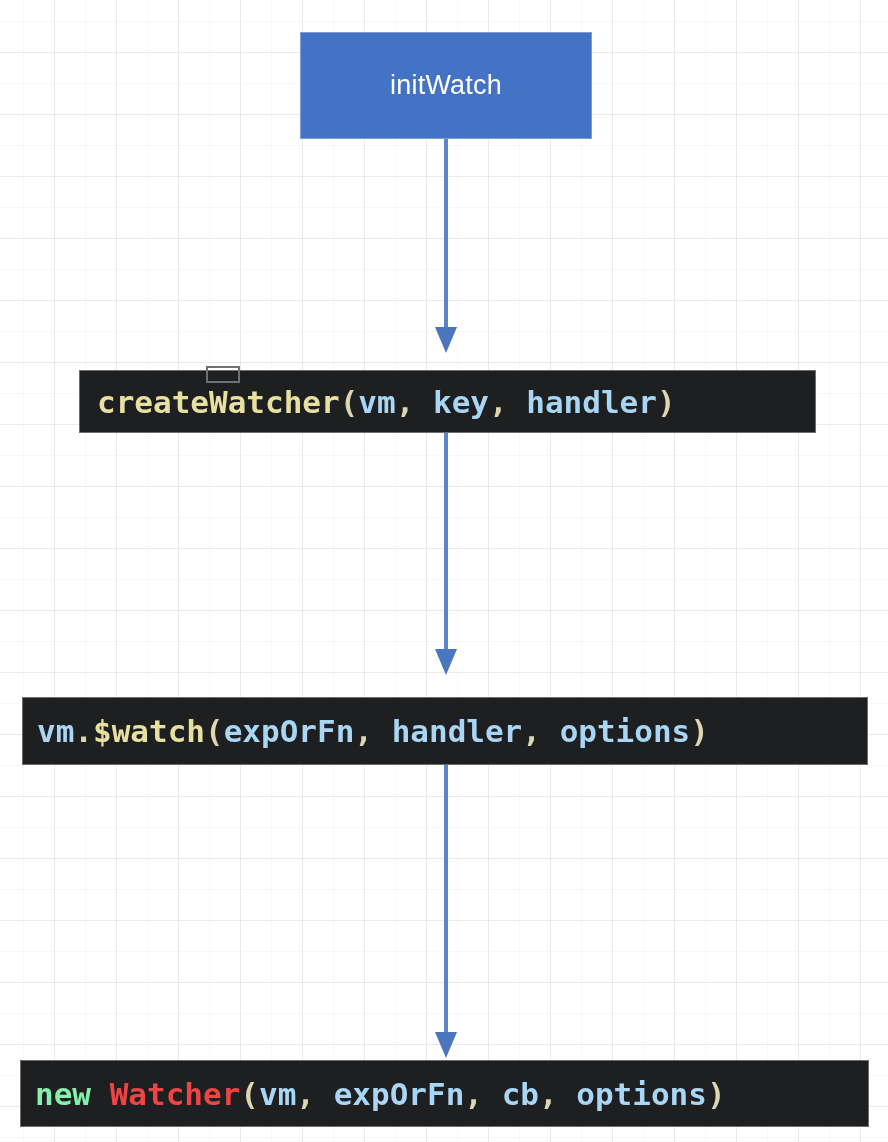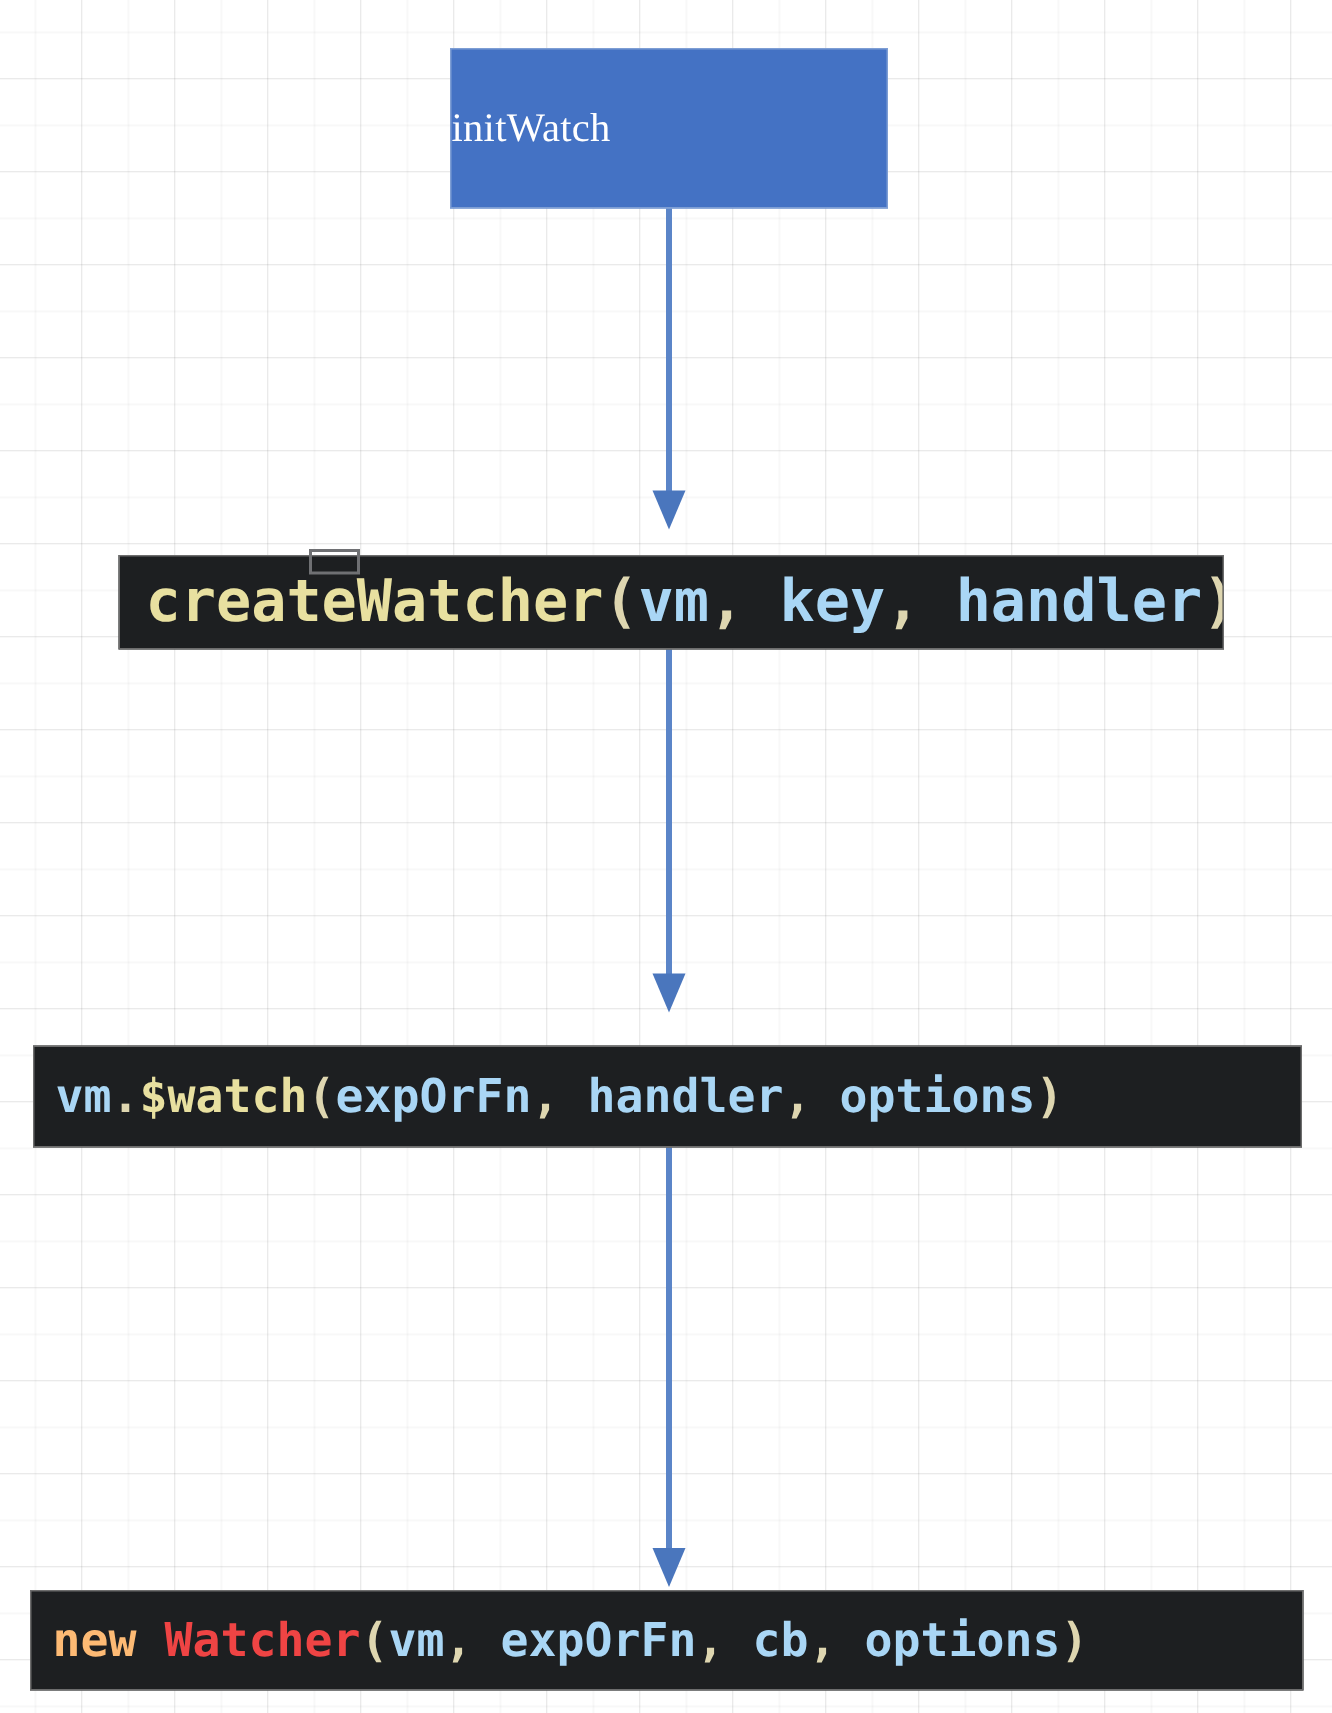--- a/index.html
+++ b/index.html
@@ -39,25 +39,26 @@
     background-position: -8px -10px;
     pointer-events: none;
   }
 
   
   .node-box {
     position: absolute;
     box-sizing: border-box;
     display: flex;
     align-items: center;
+    justify-content: center;
     background: #4472c4;
     border: 1px solid #7e9ed4;
     color: #ffffff;
     font-size: 27px;
-    font-family: Liberation Serif, serif;
+    font-family: Liberation Sans, sans-serif;
     letter-spacing: 0.2px;
     z-index: 3;
   }
   #node-init-watch {
     left: 300px;
     top: 32px;
     width: 292px;
     height: 107px;
   }
 
@@ -74,21 +75,21 @@
     white-space: pre;
     overflow: hidden;
     z-index: 3;
   }
   #code-create-watcher {
     left: 79px;
     top: 370px;
     width: 737px;
     height: 63px;
     padding-left: 17px;
-    font-size: 39px;
+    font-size: 31px;
   }
   #code-vm-watch {
     left: 22px;
     top: 697px;
     width: 846px;
     height: 68px;
     padding-left: 14px;
     font-size: 31px;
   }
   #code-new-watcher {
@@ -97,21 +98,21 @@
     width: 849px;
     height: 67px;
     padding-left: 14px;
     font-size: 31px;
   }
 
   
   .tok-fn       { color: #e8e0a0; }
   .tok-param    { color: #a9d6f5; }
   .tok-punct    { color: #ded6b0; }
-  .tok-keyword  { color: #fdba74; }
+  .tok-keyword  { color: #86efac; }
   .tok-class    { color: #ef4444; }
   .tok-obj      { color: #a9d6f5; }
 
   
   #selection-artifact {
     position: absolute;
     left: 206px;
     top: 366px;
     width: 30px;
     height: 13px;

